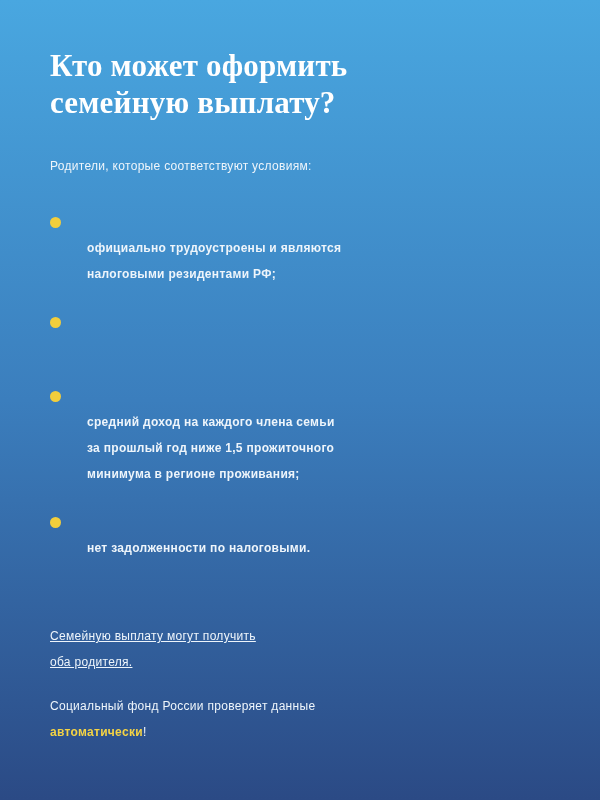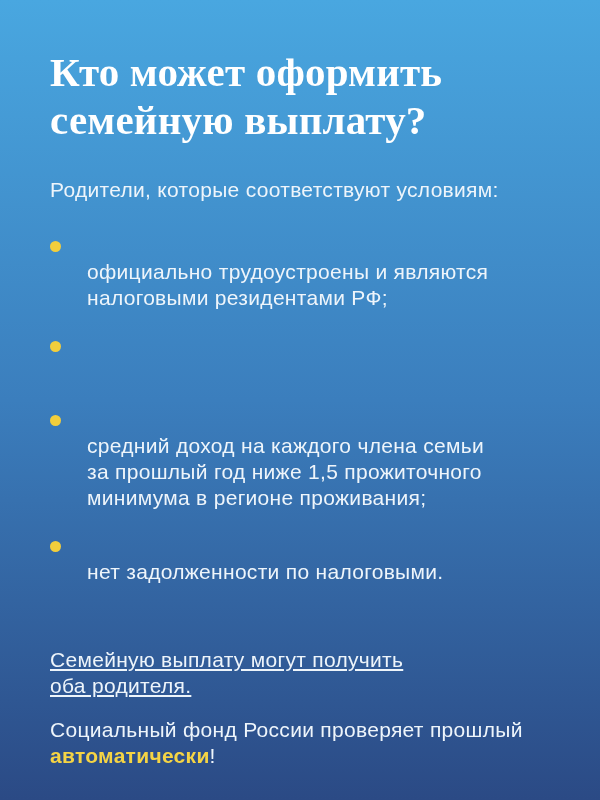--- a/index.html
+++ b/index.html
@@ -23,39 +23,40 @@
   .content {
     position: absolute;
     left: 50px;
     right: 40px;
     top: 48px;
   }
   .title {
     margin: 0 0 32px 0;
     font-family: "Liberation Serif", "DejaVu Serif", serif;
     font-weight: 700;
-    font-size: 41px;
+    font-size: 31px;
     line-height: 1.18;
     color: #ffffff;
     letter-spacing: 0.2px;
     white-space: pre-line;
   }
   .body-text {
     color: #eef5fb;
-    font-size: 21px;
+    font-size: 12px;
     line-height: 26px;
     letter-spacing: 0.3px;
   }
   .intro {
     margin: 0 0 30px 0;
   }
   .benefits {
     list-style: none;
     margin: 0 0 62px 0;
     padding: 0;
+    font-weight: bold;
   }
   .benefits li {
     position: relative;
     padding-left: 37px;
     margin-bottom: 22px;
     white-space: pre-line;
   }
   .benefits li:last-child { margin-bottom: 0; }
   .dot {
     position: absolute;
@@ -105,17 +106,17 @@
 минимума в регионе проживания;</span>
       </li>
       <li>
         <span class="dot"></span><span>нет задолженности по налоговыми.</span>
       </li>
     </ul>
 
     <p class="body-text footer-p1">Семейную выплату могут получить
 оба родителя.</p>
 
-    <p class="body-text footer-p2"><span>Социальный фонд России проверяет прошлый
+    <p class="body-text footer-p2"><span>Социальный фонд России проверяет данные
 </span><span class="highlight">автоматически</span><span>!</span></p>
 
   </div>
 </div>
 
 </body></html>

